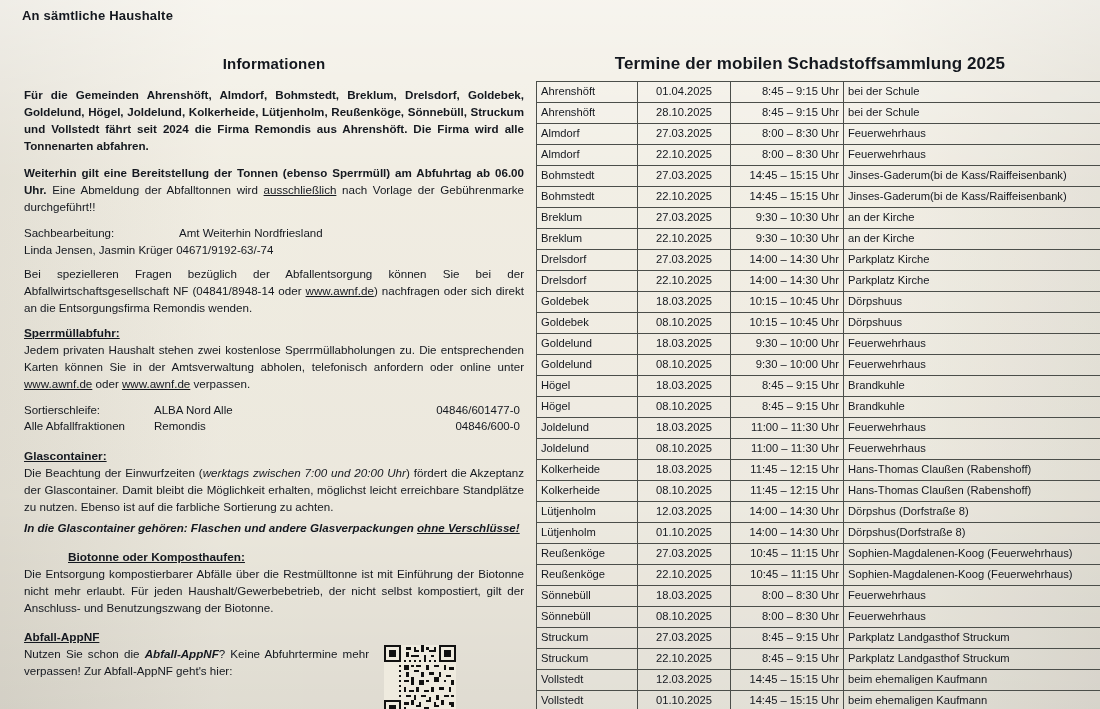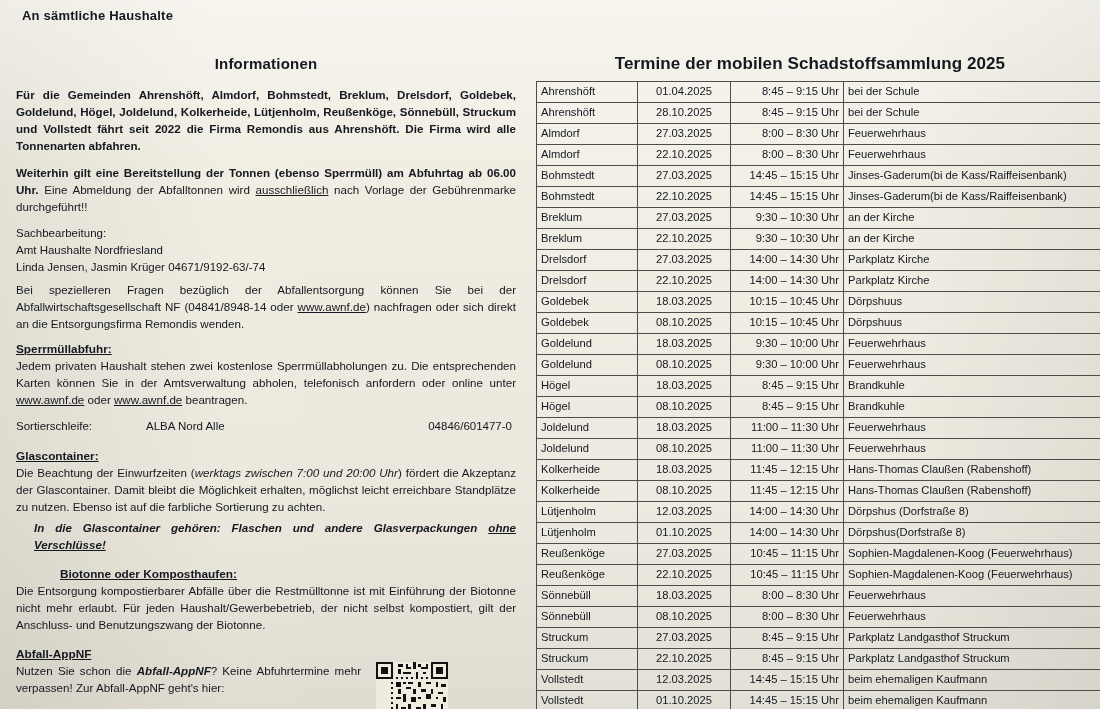--- a/index.html
+++ b/index.html
@@ -35,21 +35,21 @@
     left: 22px;
     top: 8px;
     font-size: 13px;
     font-weight: bold;
     letter-spacing: 0.2px;
   }
 
   
   .left-col {
     position: absolute;
-    left: 16px;
+    left: 24px;
     top: 55px;
     width: 500px;
   }
   .left-title {
     text-align: center;
     font-size: 15px;
     font-weight: bold;
     margin-bottom: 14px;
     letter-spacing: .2px;
   }
@@ -75,21 +75,21 @@
     margin: 4px 4px 10px 0;
   }
   .contact-line { display: flex; font-size: 11.5px; line-height: 1.45; }
   .contact-line .c1 { width: 130px; }
   .contact-line .c2 { flex: 1; }
 
   .sachbearb {
     font-size: 11.5px;
     line-height: 1.45;
   }
-  .sachbearb .row { display: flex; flex-direction: column; }
+  .sachbearb .row { display: flex; }
   .sachbearb .lbl { width: 155px; }
 
   .appnf-wrap {
     position: relative;
   }
   .qr {
     position: absolute;
     left: 360px;
     top: 0px;
     width: 72px;
@@ -137,58 +137,63 @@
 <div class="paper"></div>
 
 <div class="sheet">
 
   <div class="doc-header">An sämtliche Haushalte</div>
 
   <div class="left-col">
 
     <div class="left-title">Informationen</div>
 
-    <div class="para bold">Für die Gemeinden Ahrenshöft, Almdorf, Bohmstedt, Breklum, Drelsdorf, Goldebek, Goldelund, Högel, Joldelund, Kolkerheide, Lütjenholm, Reußenköge, Sönnebüll, Struckum und Vollstedt fährt seit 2022 die Firma Remondis aus Ahrenshöft. Die Firma wird alle Tonnenarten abfahren.</div>
+    <div class="para bold">Für die Gemeinden Ahrenshöft, Almdorf, Bohmstedt, Breklum, Drelsdorf, Goldebek, Goldelund, Högel, Joldelund, Kolkerheide, Lütjenholm, Reußenköge, Sönnebüll, Struckum und Vollstedt fährt seit 2024 die Firma Remondis aus Ahrenshöft. Die Firma wird alle Tonnenarten abfahren.</div>
 
     <div class="para">
       <span class="b">Weiterhin gilt eine Bereitstellung der Tonnen (ebenso Sperrmüll) am Abfuhrtag ab 06.00 Uhr.</span><span> Eine Abmeldung der Abfalltonnen wird </span><span class="u">ausschließlich</span><span> nach Vorlage der Gebührenmarke durchgeführt!!</span>
     </div>
 
     <div class="sachbearb">
       <div class="row">
         <span class="lbl">Sachbearbeitung:</span>
-        <span>Amt Haushalte Nordfriesland</span>
+        <span>Amt Weiterhin Nordfriesland</span>
       </div>
       <div class="row">
         <span>Linda Jensen, Jasmin Krüger 04671/9192-63/-74</span>
       </div>
     </div>
 
     <div class="para" style="margin-top:6px;">
       <span>Bei spezielleren Fragen bezüglich der Abfallentsorgung können Sie bei der Abfallwirtschaftsgesellschaft NF (04841/8948-14 oder </span><span class="u">www.awnf.de</span><span>) nachfragen oder sich direkt an die Entsorgungsfirma Remondis wenden.</span>
     </div>
 
     <div class="sec-title">Sperrmüllabfuhr:</div>
     <div class="para">
-      <span>Jedem privaten Haushalt stehen zwei kostenlose Sperrmüllabholungen zu. Die entsprechenden Karten können Sie in der Amtsverwaltung abholen, telefonisch anfordern oder online unter </span><span class="u">www.awnf.de</span><span> oder </span><span class="u">www.awnf.de</span><span> beantragen.</span>
+      <span>Jedem privaten Haushalt stehen zwei kostenlose Sperrmüllabholungen zu. Die entsprechenden Karten können Sie in der Amtsverwaltung abholen, telefonisch anfordern oder online unter </span><span class="u">www.awnf.de</span><span> oder </span><span class="u">www.awnf.de</span><span> verpassen.</span>
     </div>
 
     <div class="contact-block">
       <div class="contact-line">
         <span class="c1">Sortierschleife:</span>
         <span class="c2">ALBA Nord Alle</span>
         <span>04846/601477-0</span>
       </div>
+      <div class="contact-line">
+        <span class="c1">Alle Abfallfraktionen</span>
+        <span class="c2">Remondis</span>
+        <span>04846/600-0</span>
+      </div>
     </div>
 
     <div class="sec-title" style="margin-top:14px;">Glascontainer:</div>
     <div class="para">
       <span>Die Beachtung der Einwurfzeiten (</span><span class="i">werktags zwischen 7:00 und 20:00 Uhr</span><span>) fördert die Akzeptanz der Glascontainer. Damit bleibt die Möglichkeit erhalten, möglichst leicht erreichbare Standplätze zu nutzen. Ebenso ist auf die farbliche Sortierung zu achten.</span>
     </div>
-    <div class="para" style="margin-top:-6px;margin-left:18px;">
+    <div class="para" style="margin-top:-6px;">
       <span class="bi">In die Glascontainer gehören: Flaschen und andere Glasverpackungen </span><span class="bi u">ohne Verschlüsse!</span>
     </div>
 
     <div class="sec-title" style="margin-top:14px;margin-left:44px;">Biotonne oder Komposthaufen:</div>
     <div class="para">Die Entsorgung kompostierbarer Abfälle über die Restmülltonne ist mit Einführung der Biotonne nicht mehr erlaubt. Für jeden Haushalt/Gewerbebetrieb, der nicht selbst kompostiert, gilt der Anschluss- und Benutzungszwang der Biotonne.</div>
 
     <div class="sec-title" style="margin-top:14px;">Abfall-AppNF</div>
     <div class="appnf-wrap">
       <div class="para" style="width:345px;">
         <span>Nutzen Sie schon die </span><span class="bi">Abfall-AppNF</span><span>? Keine Abfuhrtermine mehr verpassen! Zur Abfall-AppNF geht's hier:</span>

